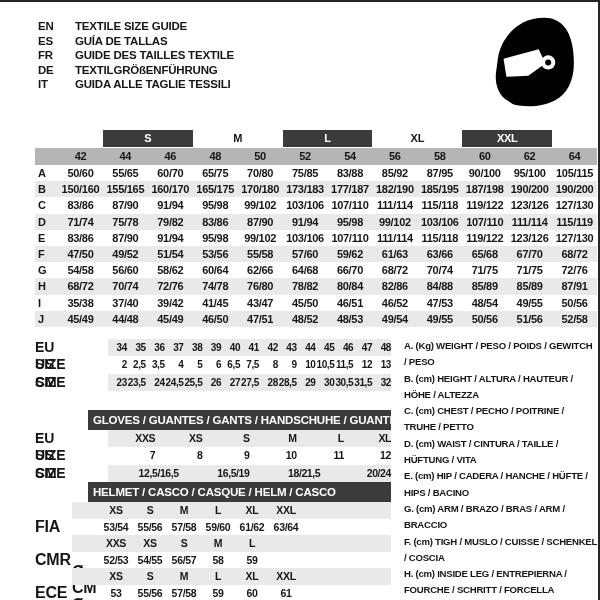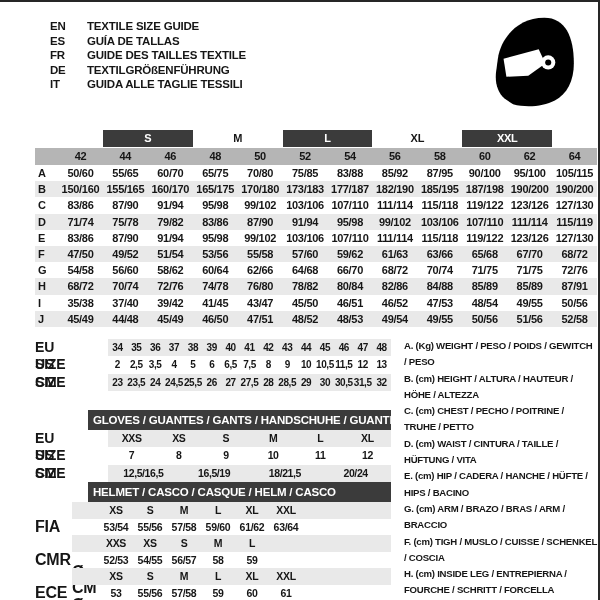--- a/index.html
+++ b/index.html
@@ -3,21 +3,21 @@
 <meta charset="utf-8">
 <style>
   html,body{margin:0;padding:0;background:#fff;}
   .page{
     position:relative;width:600px;height:600px;background:#fff;overflow:hidden;
     font-family:"Liberation Sans",sans-serif;font-weight:bold;color:var(--ink,#161616);
     border-top:2px solid #262626;border-right:2px solid #262626;box-sizing:border-box;
     letter-spacing:-0.2px;
   }
   
-  .lang-list{position:absolute;left:50px;top:17px;}
+  .lang-list{position:absolute;left:38px;top:17px;}
   .lang-row{display:flex;font-size:11.5px;line-height:14.6px;}
   .lang-code{width:37px;}
   
   .helmet-logo{position:absolute;left:483px;top:12px;width:100px;height:95px;}
   
   .main-table{position:absolute;left:35px;top:128px;width:562px;font-size:11px;letter-spacing:-0.3px;}
   .mt-grid{display:grid;grid-template-columns:23px repeat(12,1fr);}
   .mt-bars{height:17px;margin-bottom:1px;}
   .bar{text-align:center;height:17px;line-height:17px;}
   .bar.dark{background:var(--dark-bar,#3b3b3b);color:#fff;}
@@ -29,21 +29,21 @@
   .mt-cell{text-align:center;}
   
   .sub-table{position:absolute;left:35px;width:356px;}
   .sub-table.shoes{top:337px;}
   .sub-table.gloves{top:408px;}
   .sub-table.helmets{top:480px;}
   .st-title{margin-left:53px;height:20px;line-height:20px;background:var(--dark-bar,#3b3b3b);
     color:#fff;padding-left:5px;font-size:11.5px;white-space:nowrap;}
   .st-row{display:flex;height:17.3px;line-height:17.3px;}
   .st-label{width:53px;font-size:14px;}
-  .st-values{flex:1;display:grid;text-align:center;font-size:10.5px;letter-spacing:-0.4px;margin-left:20px;}
+  .st-values{flex:1;display:grid;text-align:right;font-size:10.5px;letter-spacing:-0.4px;margin-left:20px;}
   .shoes .st-values{font-size:10px;}
   .shaded-bg{background:var(--stripe,#e9e9e9);}
   .hm-row{display:flex;height:16.5px;line-height:16.5px;}
   .hm-label{width:37px;font-size:16px;}
   .hm-strip{flex:1;display:flex;}
   .hm-prefix{width:27px;font-size:16px;letter-spacing:-0.4px;margin-top:45px;}
   .hm-cell{width:34px;text-align:center;font-size:10.5px;letter-spacing:-0.3px;}
   
   .legend{position:absolute;left:404px;top:336px;width:193px;font-size:9.6px;line-height:16.3px;letter-spacing:-0.25px;}
 </style>

